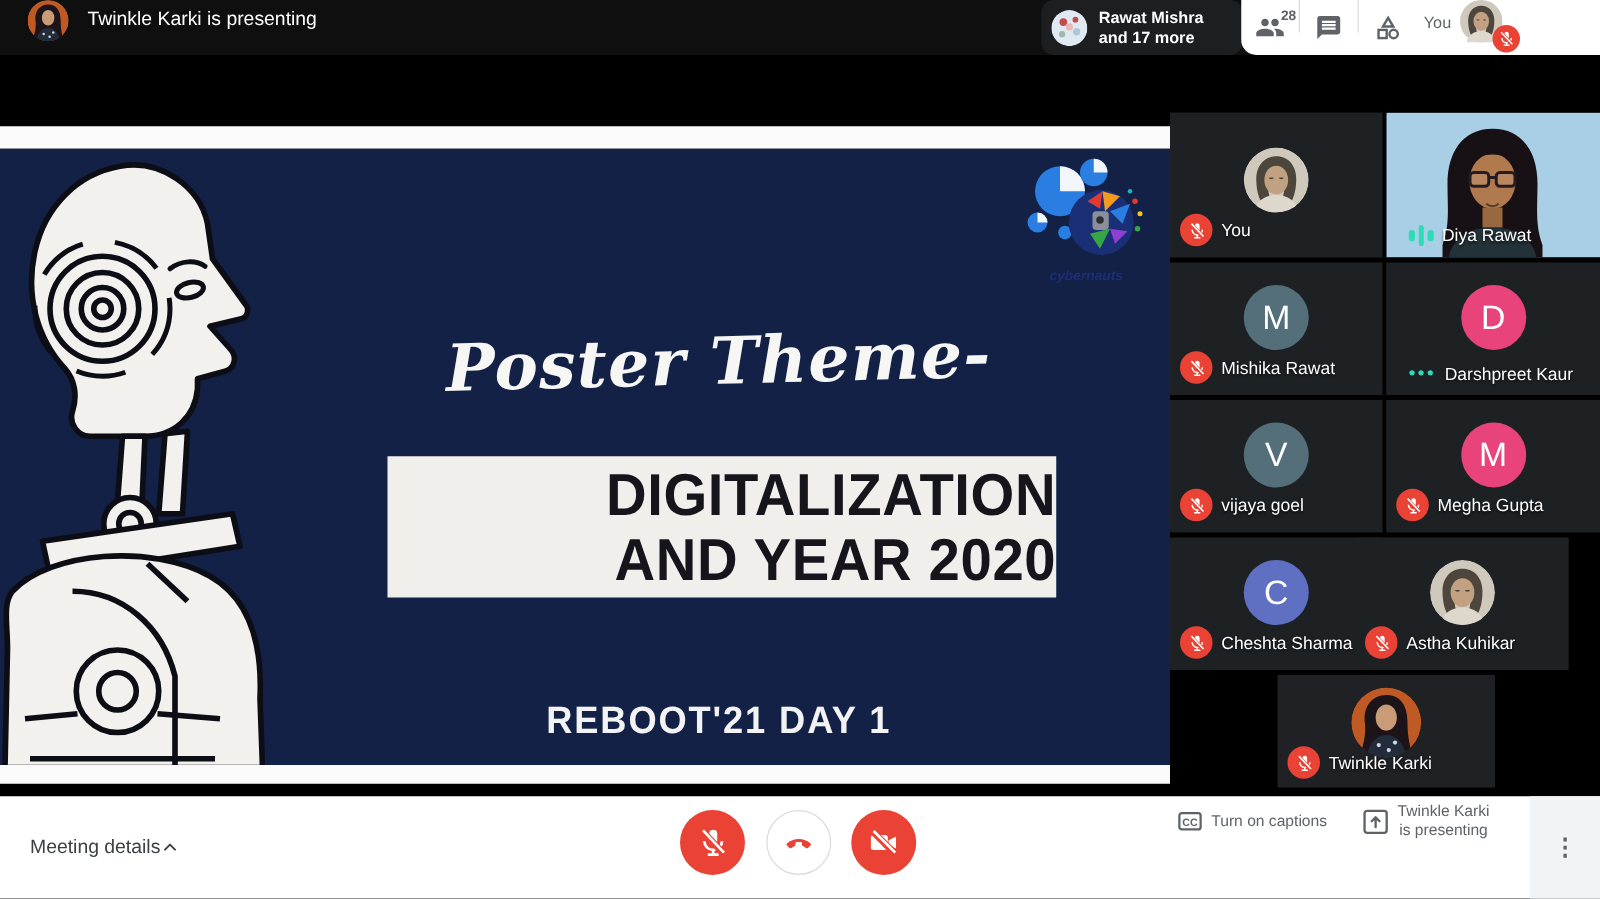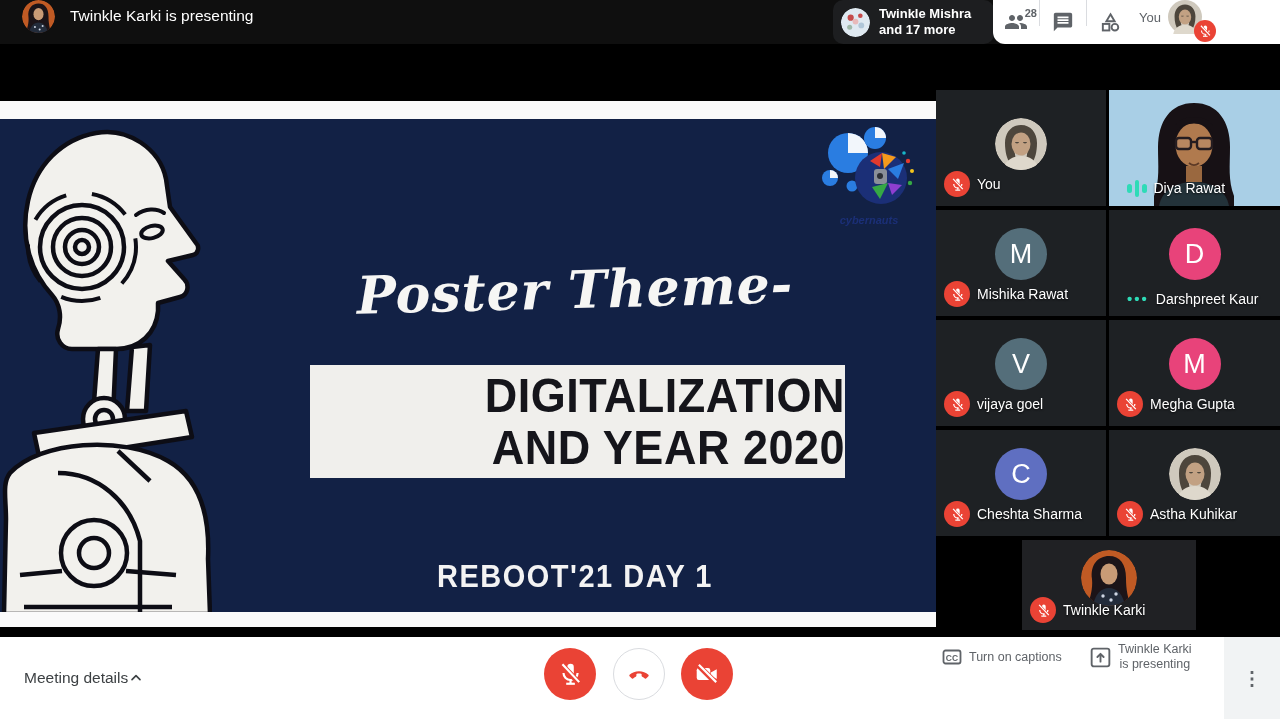--- a/index.html
+++ b/index.html
@@ -136,21 +136,21 @@
       <span class="txt">Twinkle Karki is presenting</span>
     </div>
 
     <div class="pill">
       <span class="av">
         <svg viewBox="0 0 30 30" width="29" height="29">
             <use href="#photo-ishita"></use>
           </svg>
       </span>
       <span class="lines">
-        <span>Twinkle Mishra</span><br>
+        <span>Rawat Mishra</span><br>
         <span>and 17 more</span>
       </span>
     </div>
 
     <div class="topwhite">
       <button class="tw-btn">
         <svg viewBox="0 0 24 24" width="24" height="24">
           <path fill="#5f6368" d="M16 11c1.66 0 3-1.34 3-3s-1.34-3-3-3-3 1.34-3 3 1.34 3 3 3zm-8 0c1.66 0 3-1.34 3-3S9.66 5 8 5 5 6.34 5 8s1.34 3 3 3zm0 2c-2.33 0-7 1.17-7 3.5V19h14v-2.5c0-2.33-4.67-3.5-7-3.5zm8 0c-.29 0-.62.02-.97.05 1.16.84 1.97 1.97 1.97 3.45V19h6v-2.5c0-2.33-4.67-3.5-7-3.5z"></path>
         </svg>
         <span class="count-sup">28</span>
@@ -342,21 +342,21 @@
       </span>
     <div class="label-row">
       <span class="badge">
           <svg viewBox="0 0 24 24" width="15" height="15">
             <use href="#mic-off"></use>
           </svg>
         </span>
       <span class="pname">Cheshta Sharma</span>
     </div>
   </div>
-  <div class="tile" style="left:1109px; top:430px; width:171px; height:106px;">
+  <div class="tile" style="left:1084px; top:430px; width:171px; height:106px;">
     <span class="photo">
       <svg viewBox="0 0 52 52" width="52" height="52">
           <use href="#photo-girl"></use>
         </svg>
     </span>
     <div class="label-row">
       <span class="badge">
           <svg viewBox="0 0 24 24" width="15" height="15">
             <use href="#mic-off"></use>
           </svg>

